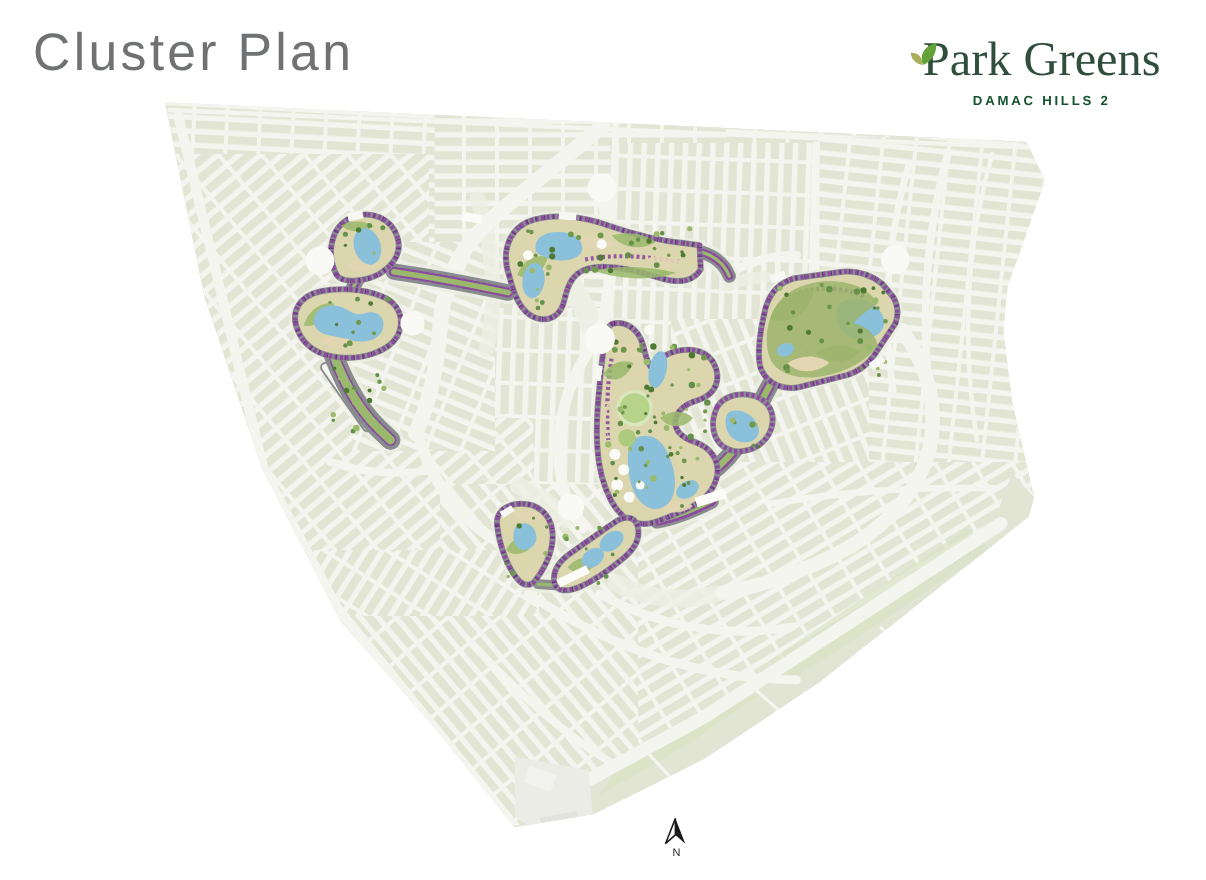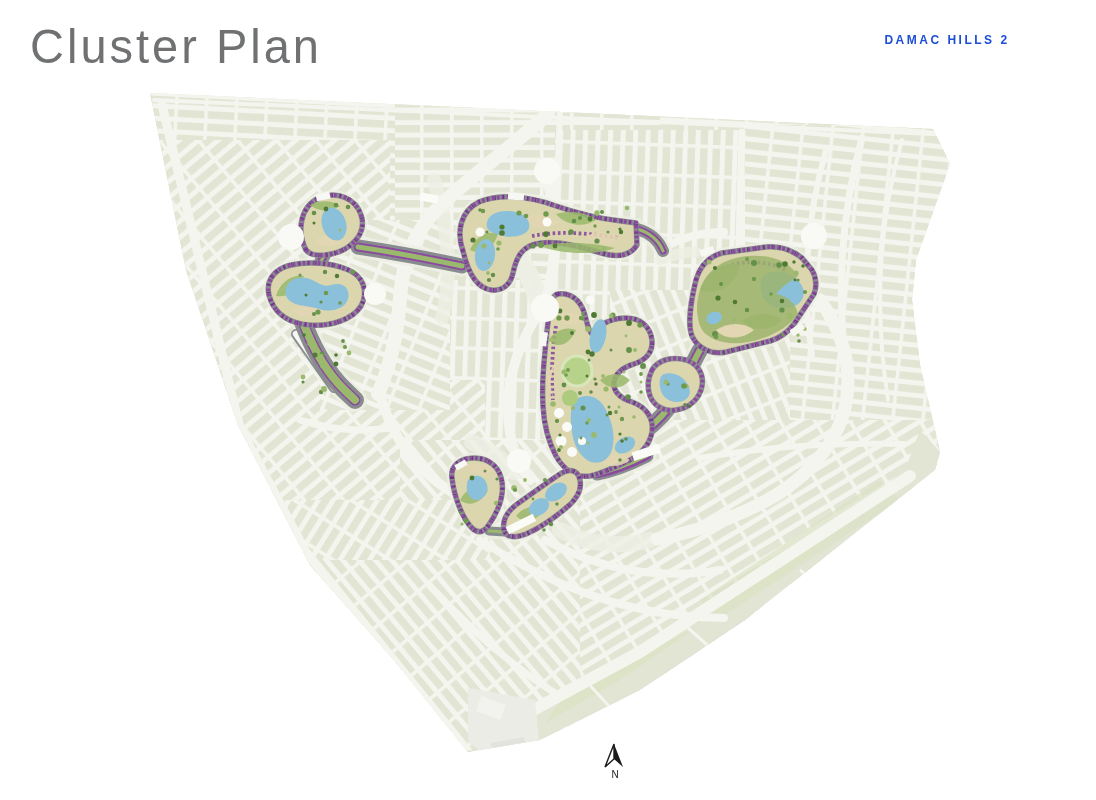--- a/index.html
+++ b/index.html
@@ -1,19 +1,19 @@
 <!DOCTYPE html>
 <html><head><meta charset="utf-8">
 <style>
 html,body{margin:0;padding:0;background:#fff;width:1096px;height:800px;overflow:hidden}
 #page{position:relative;width:1096px;height:800px;font-family:"Liberation Sans",sans-serif}
 #title{position:absolute;left:30px;top:19px;font-size:47px;font-weight:normal;color:#6f7173;letter-spacing:3px;transform:scaleY(1.02)}
 #logo{position:absolute;left:837px;top:28px;width:220px;text-align:center;color:#2f4f3c}
 #logoname{font-family:"Liberation Serif",serif;font-size:44px;letter-spacing:0px;position:relative;white-space:nowrap}
-#logosub{font-size:12px;letter-spacing:2.5px;color:#1d4ed8;margin-top:5px;font-weight:bold}
+#logosub{font-size:12px;letter-spacing:2.5px;color:#14532d;margin-top:5px;font-weight:bold}
 </style></head>
 <body>
 <div id="page">
 
 <svg width="1096" height="800" viewBox="0 0 1096 800" xmlns="http://www.w3.org/2000/svg">
 <defs>
 <clipPath id="landclip">
           <path d="M 150 93 L 933 129 L 950 164 L 916 260 L 912 300 L 920 365 L 940 452 L 935 470 L 840 545 L 745 620 L 640 690 L 540 740 L 468 752 L 394 660 L 310 565 L 238 425 L 186 270 Z"></path>
         </clipPath>
 <pattern id="t0" width="30" height="12.5" patternUnits="userSpaceOnUse" patternTransform="rotate(3)">
@@ -515,14 +515,18 @@
 <g>
         <path d="M 614 744 L 605 767 L 614 759 Z" fill="#fff" stroke="#1a1a1a" stroke-width="1.4"></path>
 <path d="M 614 744 L 623 767 L 614 759 Z" fill="#1a1a1a"></path>
 <text x="615" y="778" font-family="Liberation Sans, sans-serif" font-size="10" fill="#1a1a1a" text-anchor="middle">N</text>
       </g>
 </svg>
 
 <div id="title">Cluster Plan</div>
 
 <div id="logo">
+  <div id="logoname">Park Greens<svg width="28" height="26" viewBox="0 0 28 26" style="position:absolute;left:-11px;top:7px">
+      <path d="M 13 24 C 10 16 13 7 25 4 C 26 13 21 21 13 24 Z" fill="#64a339"></path>
+      <path d="M 12 24 C 7 23 2 19 2 13 C 9 13 13 17 12 24 Z" fill="#a9ad55"></path>
+    </svg></div>
   <div id="logosub">DAMAC HILLS 2</div>
 </div>
 </div>
 </body></html>

